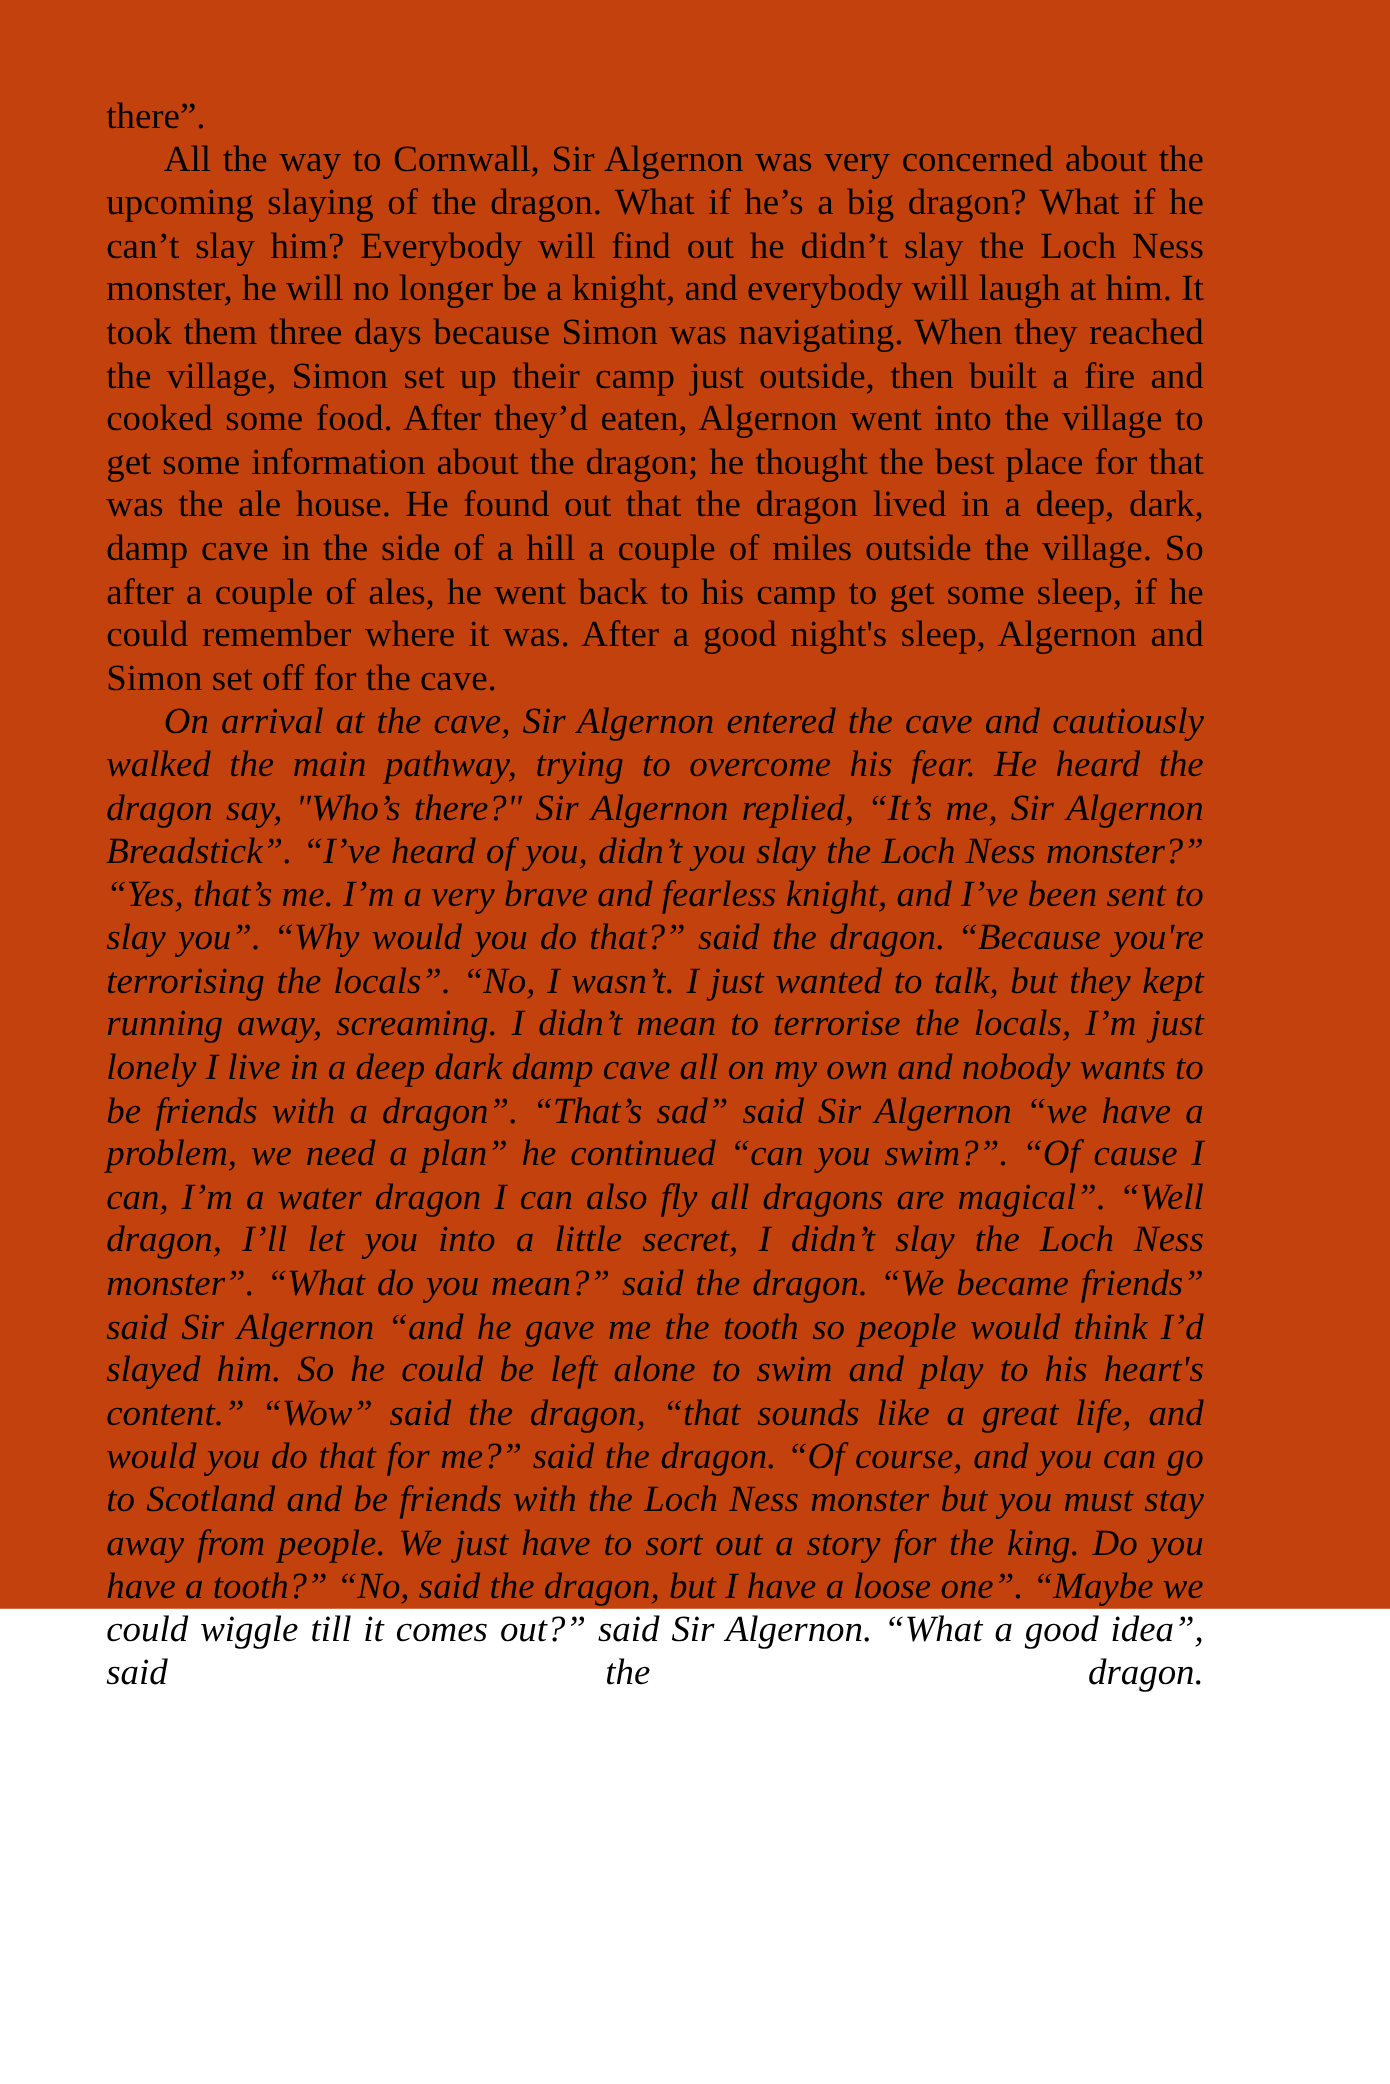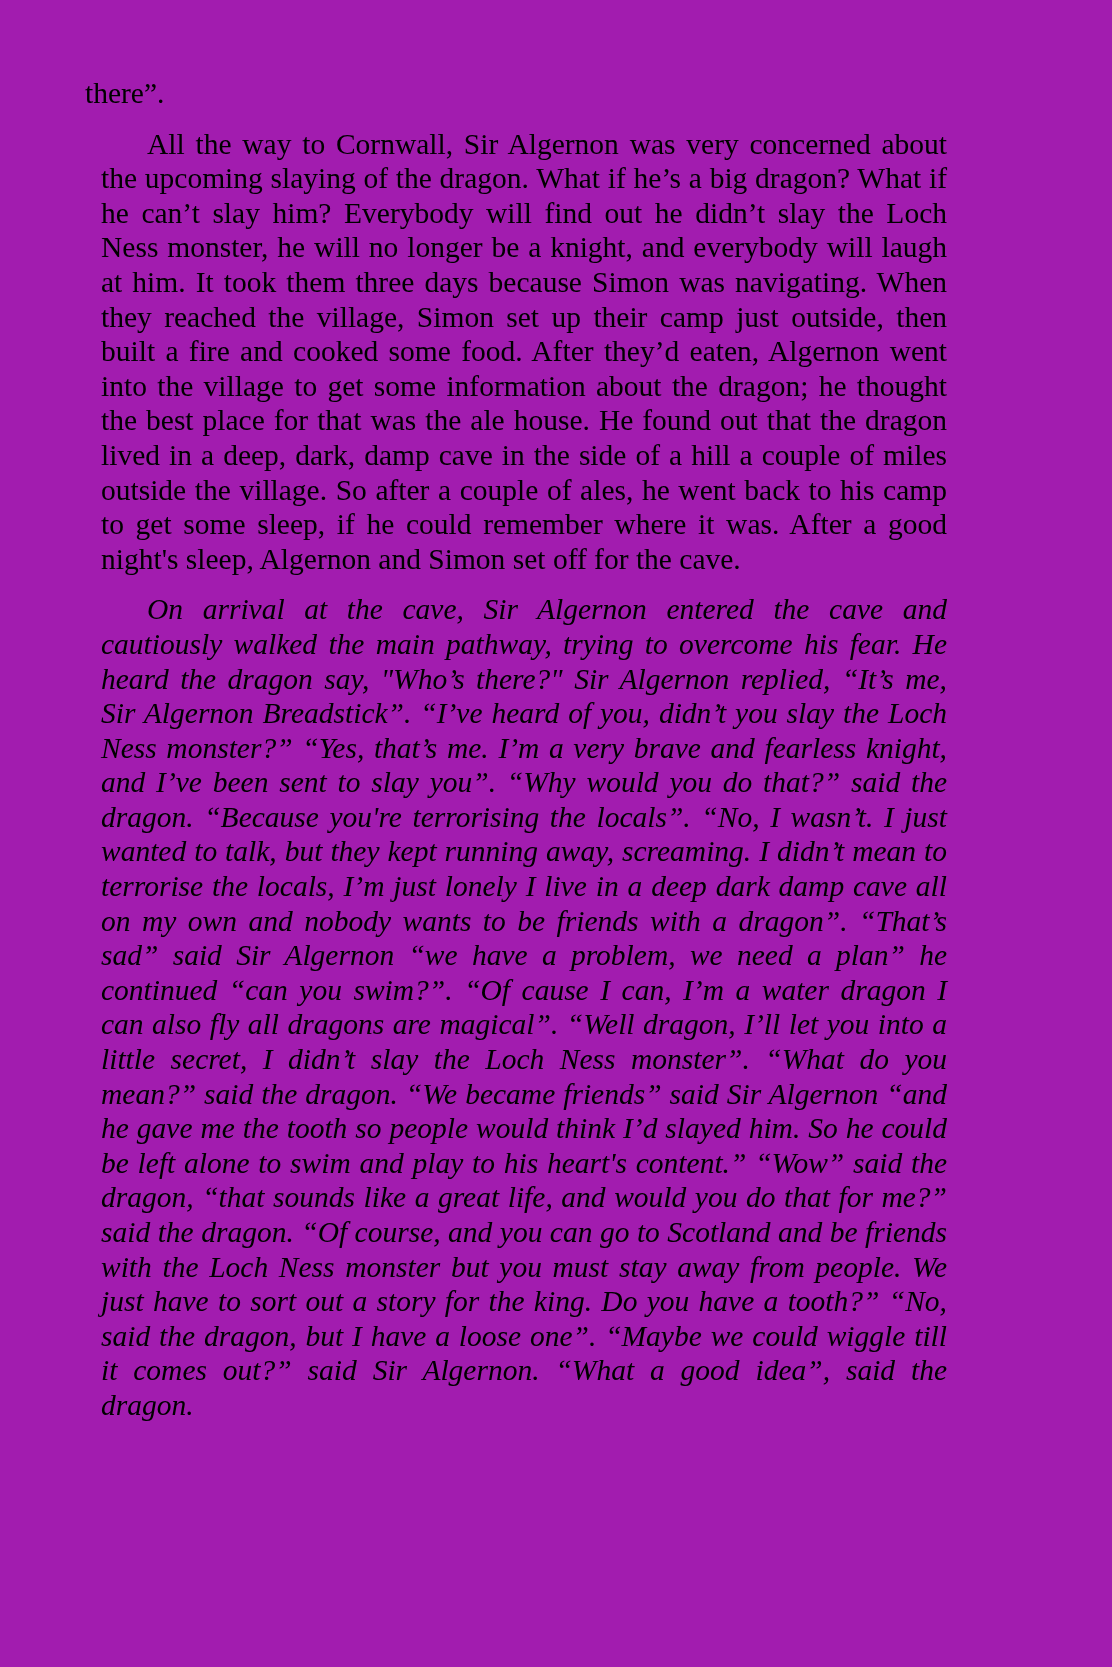--- a/index.html
+++ b/index.html
@@ -10,22 +10,22 @@
   body {
     width: 1112px;
     height: 1667px;
     overflow: hidden;
     font-family: "Liberation Serif", "DejaVu Serif", serif;
     color: #000000;
   }
   .page {
     position: relative;
     width: 1112px;
-    height: 1667px;
-    background: #a21caf;
+    height: 1287px;
+    background: #c2410c;
     box-sizing: border-box;
   }
   .text-block {
     position: absolute;
     left: 85px;
     top: 76px;
     width: 878px;
     text-align: justify;
     text-justify: inter-word;
     font-size: 29.5px;
@@ -34,21 +34,21 @@
     word-spacing: 0px;
     -webkit-font-smoothing: antialiased;
   }
   p.para {
     margin: 0;
     padding: 0;
     text-align: justify;
     text-indent: 0;
   }
   p.para-indent {
-    margin: 16px;
+    margin: 0;
     padding: 0;
     text-align: justify;
     text-indent: 46px;
   }
   
   p.para:last-child,
   p.para-indent:last-child {
     text-align-last: justify;
     font-style: italic;
   }

